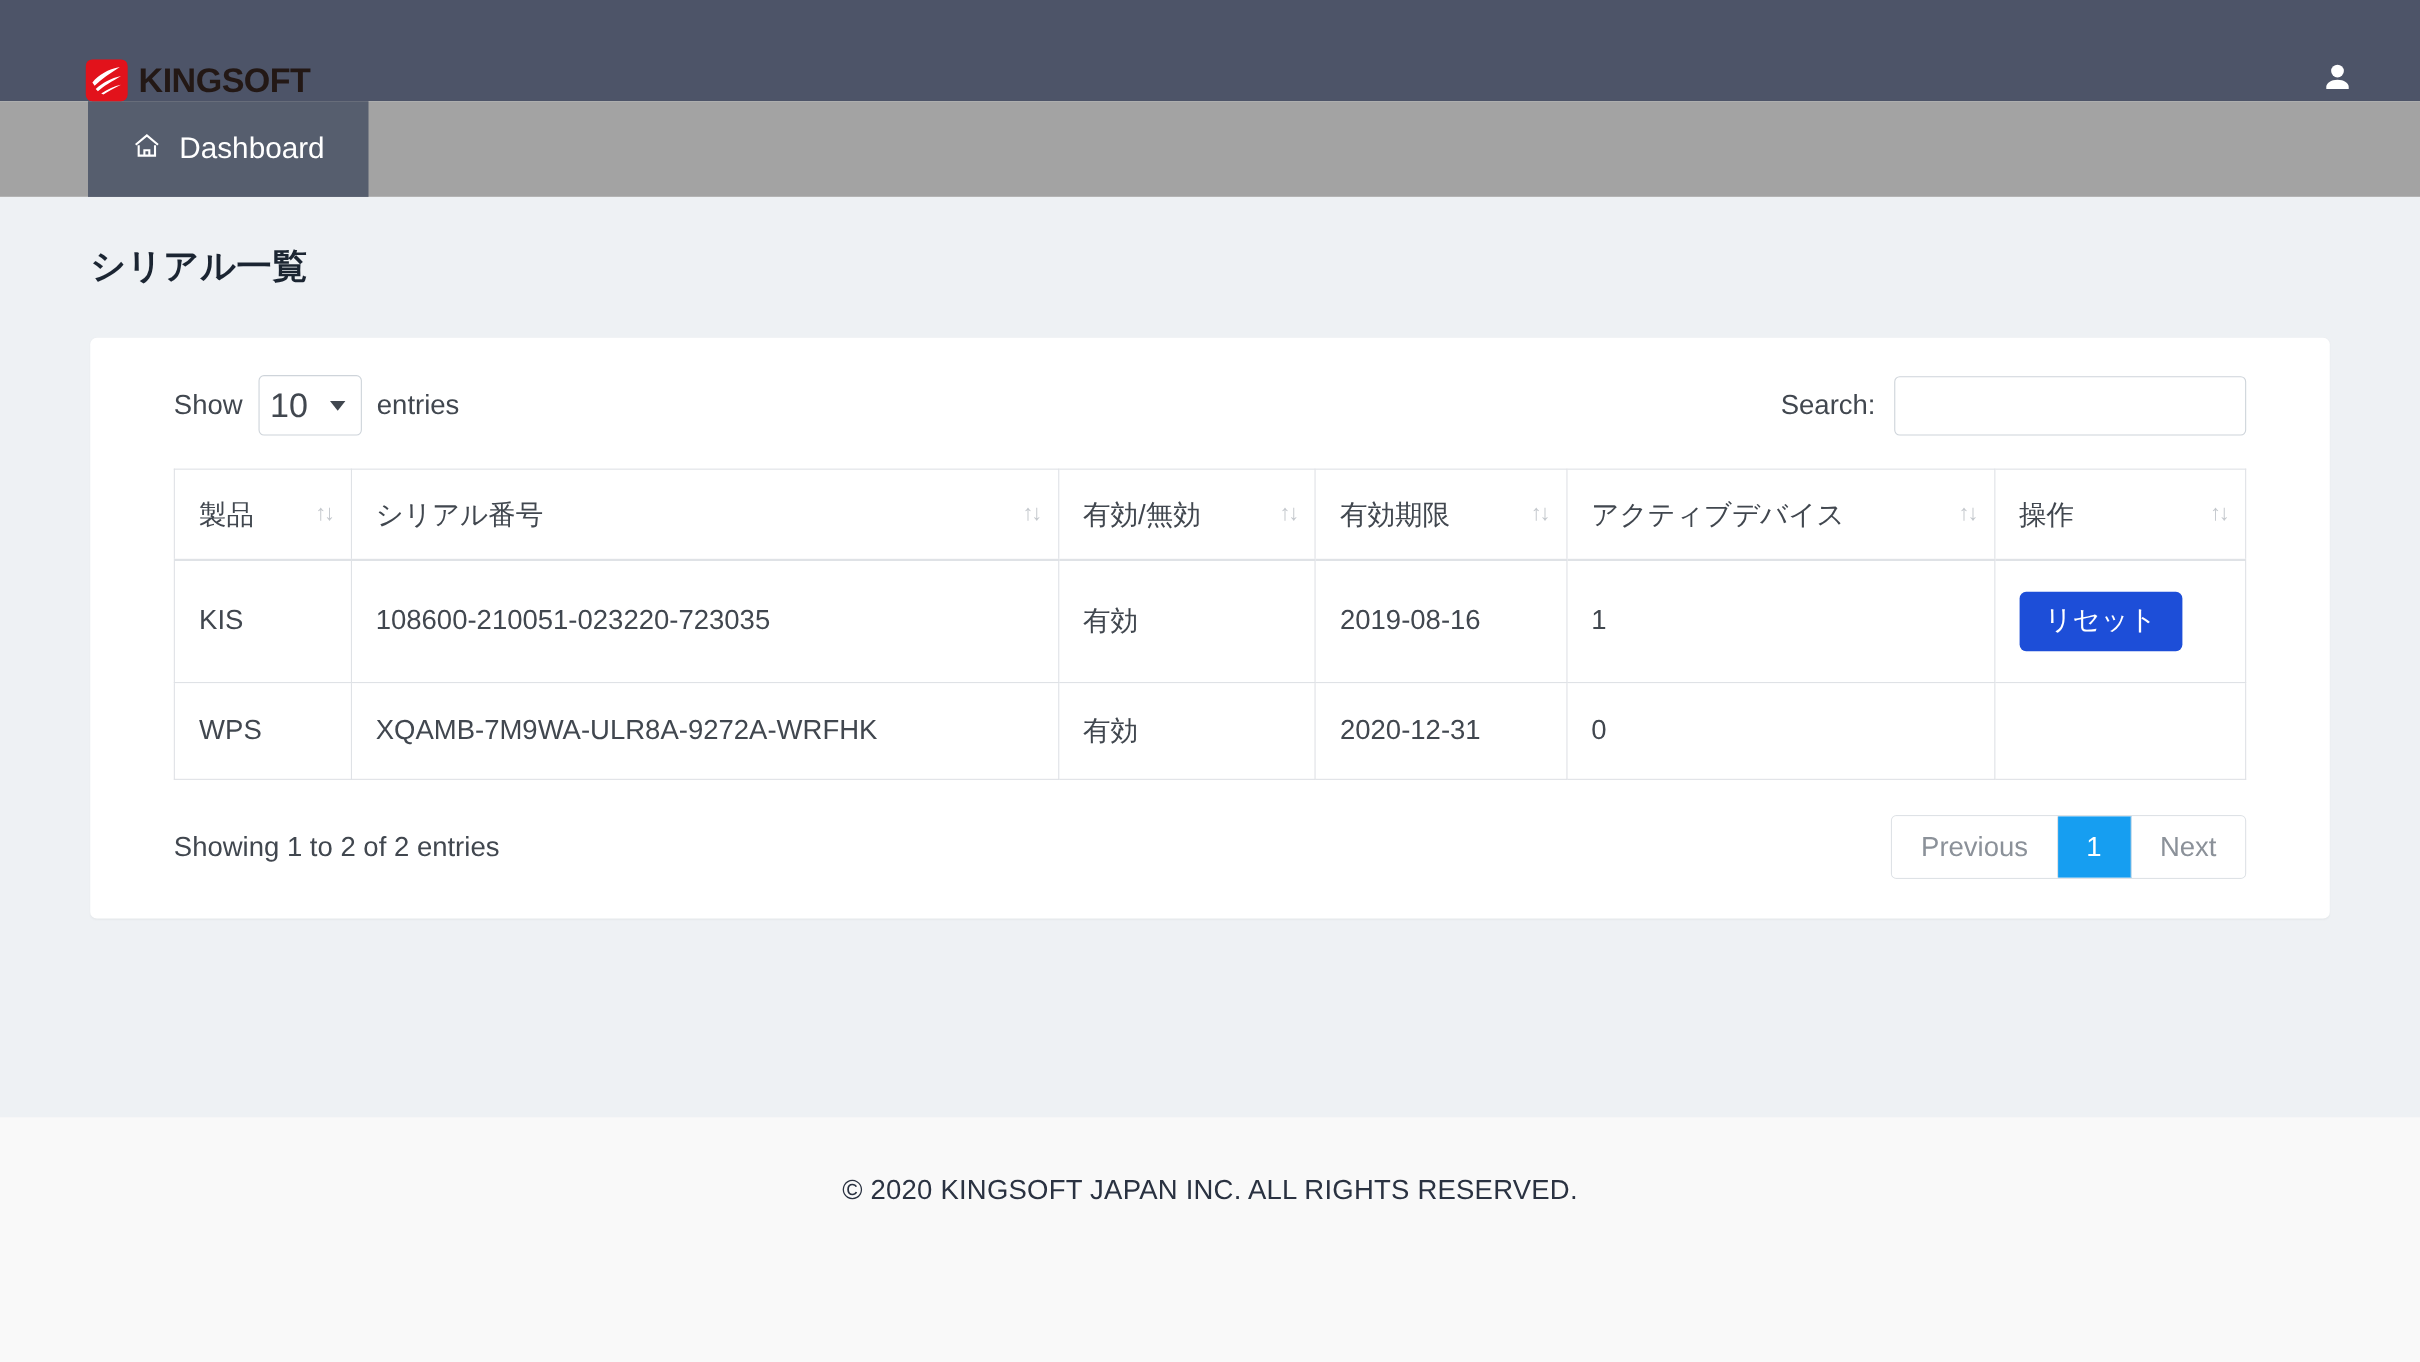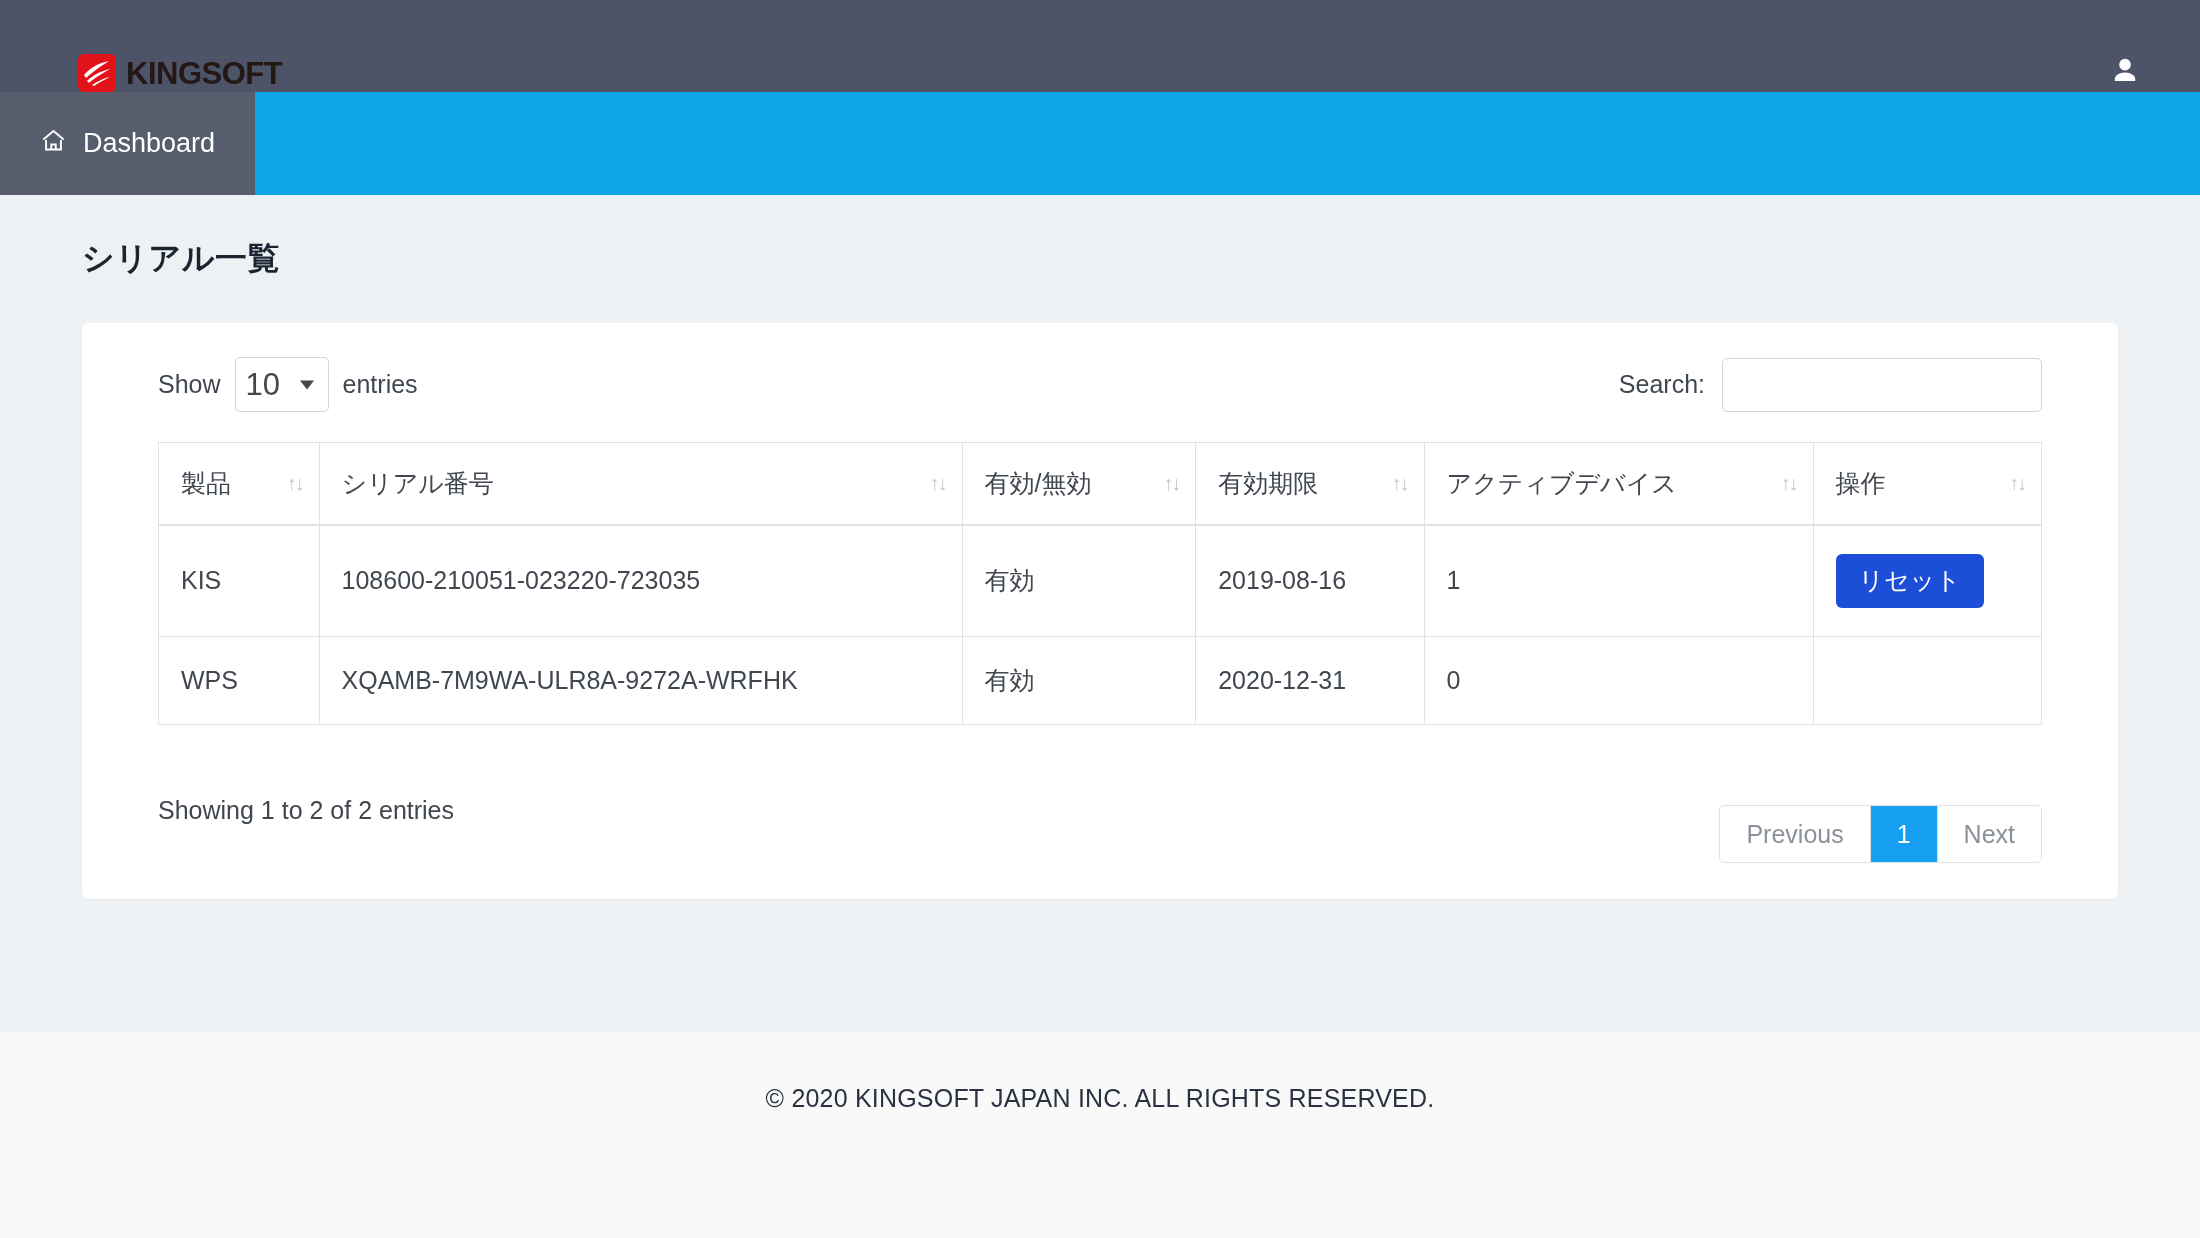--- a/index.html
+++ b/index.html
@@ -35,24 +35,25 @@
     font-weight: bold;
     color: #231815;
     letter-spacing: -0.5px;
     line-height: 1;
   }
   .user-icon { width: 42px; height: 42px; display:flex; align-items:center; justify-content:center; cursor:pointer; }
   .user-icon svg { width: 34px; height: 34px; fill: #ffffff; }
 
   
   .navbar {
-    height: 103px;
-    background: #0ea5e9;
+    height: 87px;
+    background: #a3a3a3;
     display: flex;
     align-items: stretch;
+    padding-left: 80px;
   }
   .nav-item {
     display: flex;
     align-items: center;
     gap: 16px;
     padding: 0 40px;
     color: #ffffff;
     font-size: 27px;
     cursor: pointer;
     user-select: none;
@@ -184,21 +185,21 @@
   }
 
   
   .table-foot {
     display: flex;
     align-items: center;
     justify-content: space-between;
     margin-top: 32px;
   }
   .dt-info { font-size: 25px; color: #41474f; }
-  .pagination { display: flex; border: 1px solid #dee2e6; border-radius: 5px; overflow: hidden; margin-top: 48px; }
+  .pagination { display: flex; border: 1px solid #dee2e6; border-radius: 5px; overflow: hidden; }
   .page-btn {
     padding: 0 26px;
     height: 56px;
     display: flex;
     align-items: center;
     justify-content: center;
     font-size: 25px;
     color: #8b9199;
     background: #ffffff;
     border-right: 1px solid #dee2e6;

